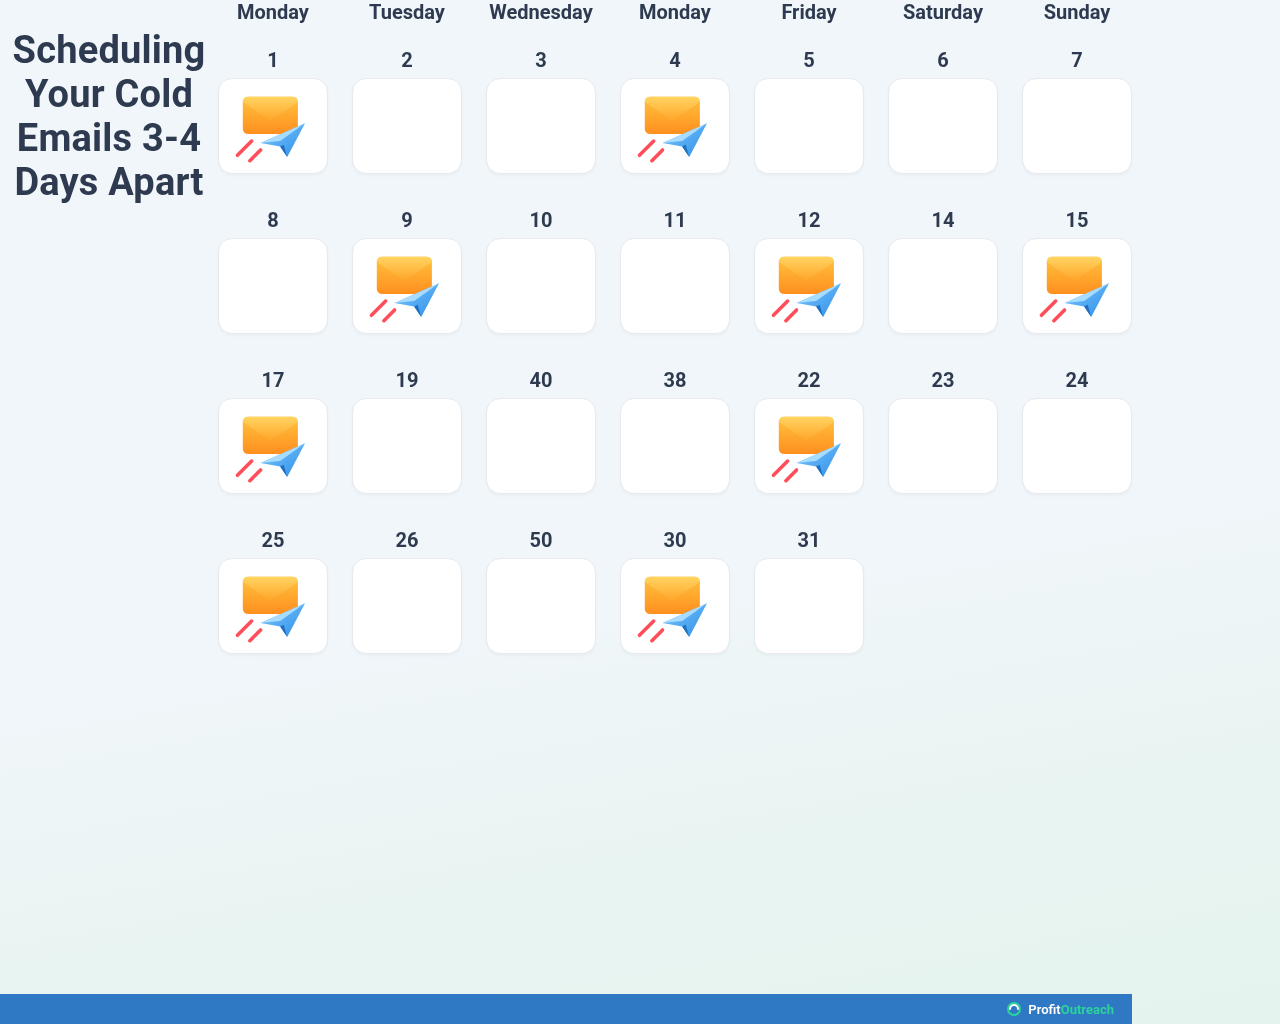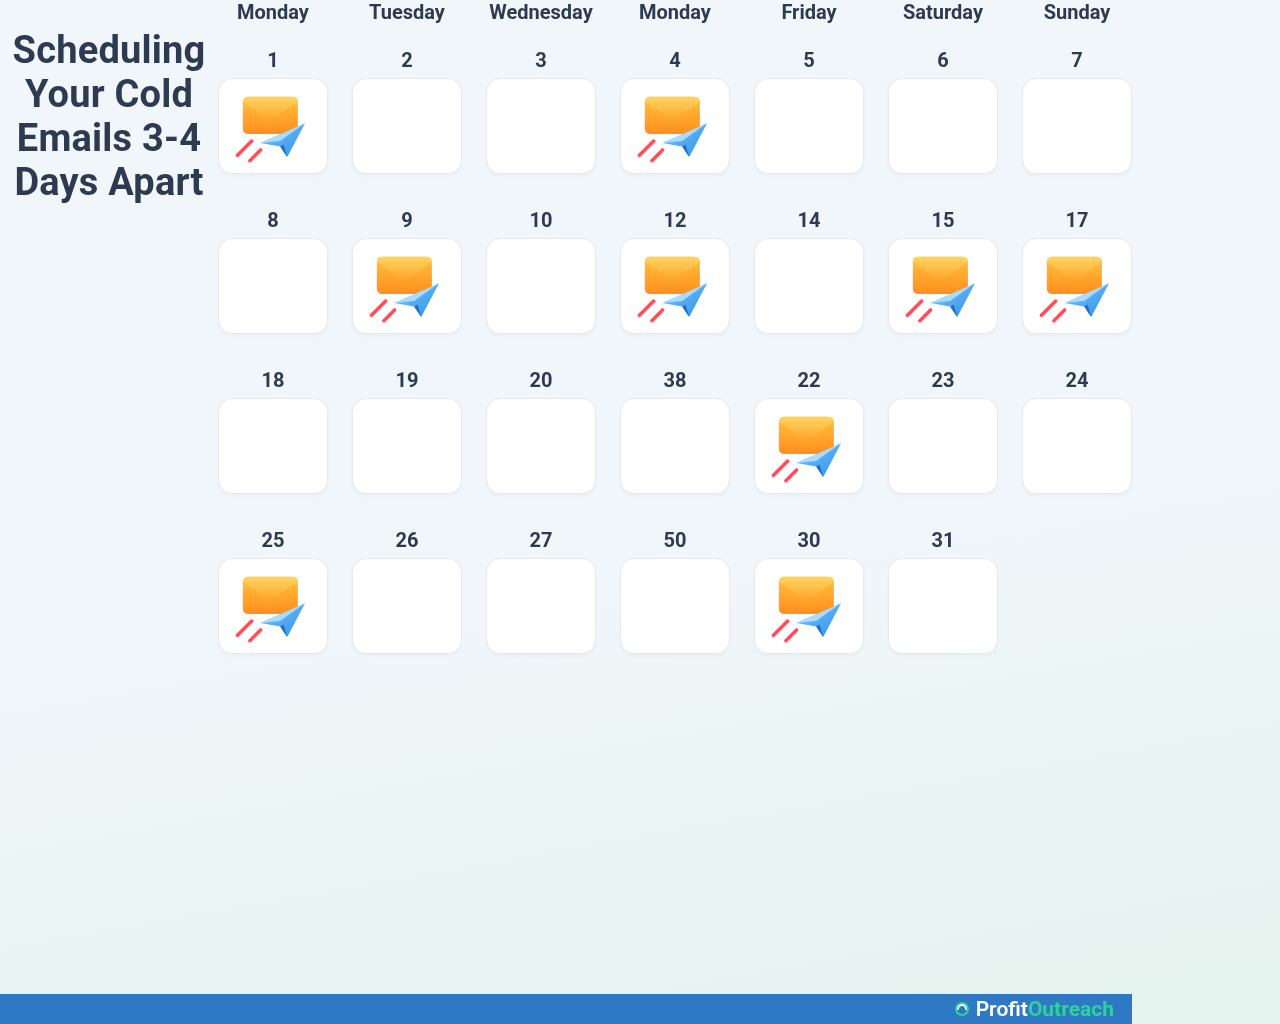--- a/index.html
+++ b/index.html
@@ -87,21 +87,21 @@
     align-items: center;
     justify-content: flex-end;
     padding: 0 18px;
     box-sizing: border-box;
   }
   .brand {
     display: flex;
     align-items: center;
     gap: 6px;
     color: #ffffff;
-    font-size: 21px;
+    font-size: 13px;
     font-weight: 600;
   }
   .brand .logo {
     width: 16px;
     height: 16px;
     display: grid;
     place-items: center;
   }
   .brand .outreach {
     color: #2bd39a;
@@ -262,20 +262,24 @@
       </g>
     </svg>
   </span>
           </div>
         </div>
         <div class="cell">
           <div class="daynum">10</div>
           <div class="box"></div>
         </div>
         <div class="cell">
+          <div class="daynum">11</div>
+          <div class="box"></div>
+        </div>
+        <div class="cell">
           <div class="daynum">12</div>
           <div class="box">
   <span class="mail-icon">
     <svg viewBox="0 0 100 90">
       <defs>
         <linearGradient id="envg" x1="0" y1="0" x2="0" y2="1">
           <stop offset="0%" stop-color="#ffc23d"></stop>
           <stop offset="100%" stop-color="#ff8f1f"></stop>
         </linearGradient>
         <linearGradient id="flapg" x1="0" y1="0" x2="0" y2="1">
@@ -374,29 +378,25 @@
       <g transform="translate(36,40)">
         <path d="M0 24 L50 2 L30 40 L22 28 Z" fill="url(#planeg)"></path>
         <path d="M22 28 L30 40 L26 26 Z" fill="#1f6fc0"></path>
         <path d="M0 24 L50 2 L22 22 Z" fill="#a7dbff"></path>
       </g>
     </svg>
   </span>
           </div>
         </div>
         <div class="cell">
-          <div class="daynum">18</div>
-          <div class="box"></div>
-        </div>
-        <div class="cell">
           <div class="daynum">19</div>
           <div class="box"></div>
         </div>
         <div class="cell">
-          <div class="daynum">20</div>
+          <div class="daynum">40</div>
           <div class="box"></div>
         </div>
         <div class="cell">
           <div class="daynum">38</div>
           <div class="box"></div>
         </div>
         <div class="cell">
           <div class="daynum">22</div>
           <div class="box">
   <span class="mail-icon">
@@ -471,24 +471,20 @@
         <path d="M0 24 L50 2 L30 40 L22 28 Z" fill="url(#planeg)"></path>
         <path d="M22 28 L30 40 L26 26 Z" fill="#1f6fc0"></path>
         <path d="M0 24 L50 2 L22 22 Z" fill="#a7dbff"></path>
       </g>
     </svg>
   </span>
           </div>
         </div>
         <div class="cell">
           <div class="daynum">26</div>
-          <div class="box"></div>
-        </div>
-        <div class="cell">
-          <div class="daynum">27</div>
           <div class="box"></div>
         </div>
         <div class="cell">
           <div class="daynum">50</div>
           <div class="box"></div>
         </div>
         <div class="cell">
           <div class="daynum">30</div>
           <div class="box">
   <span class="mail-icon">

